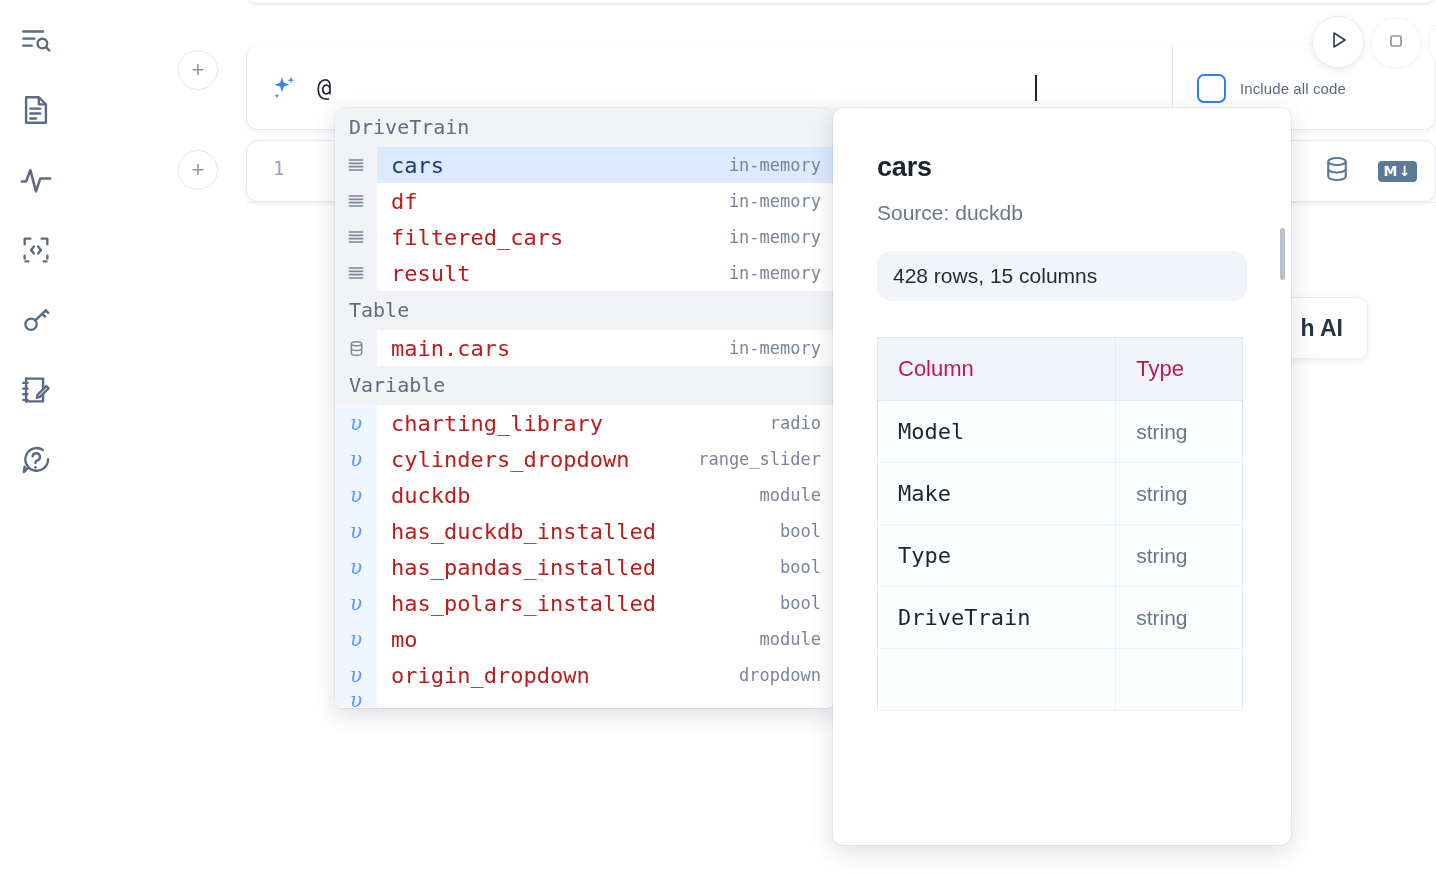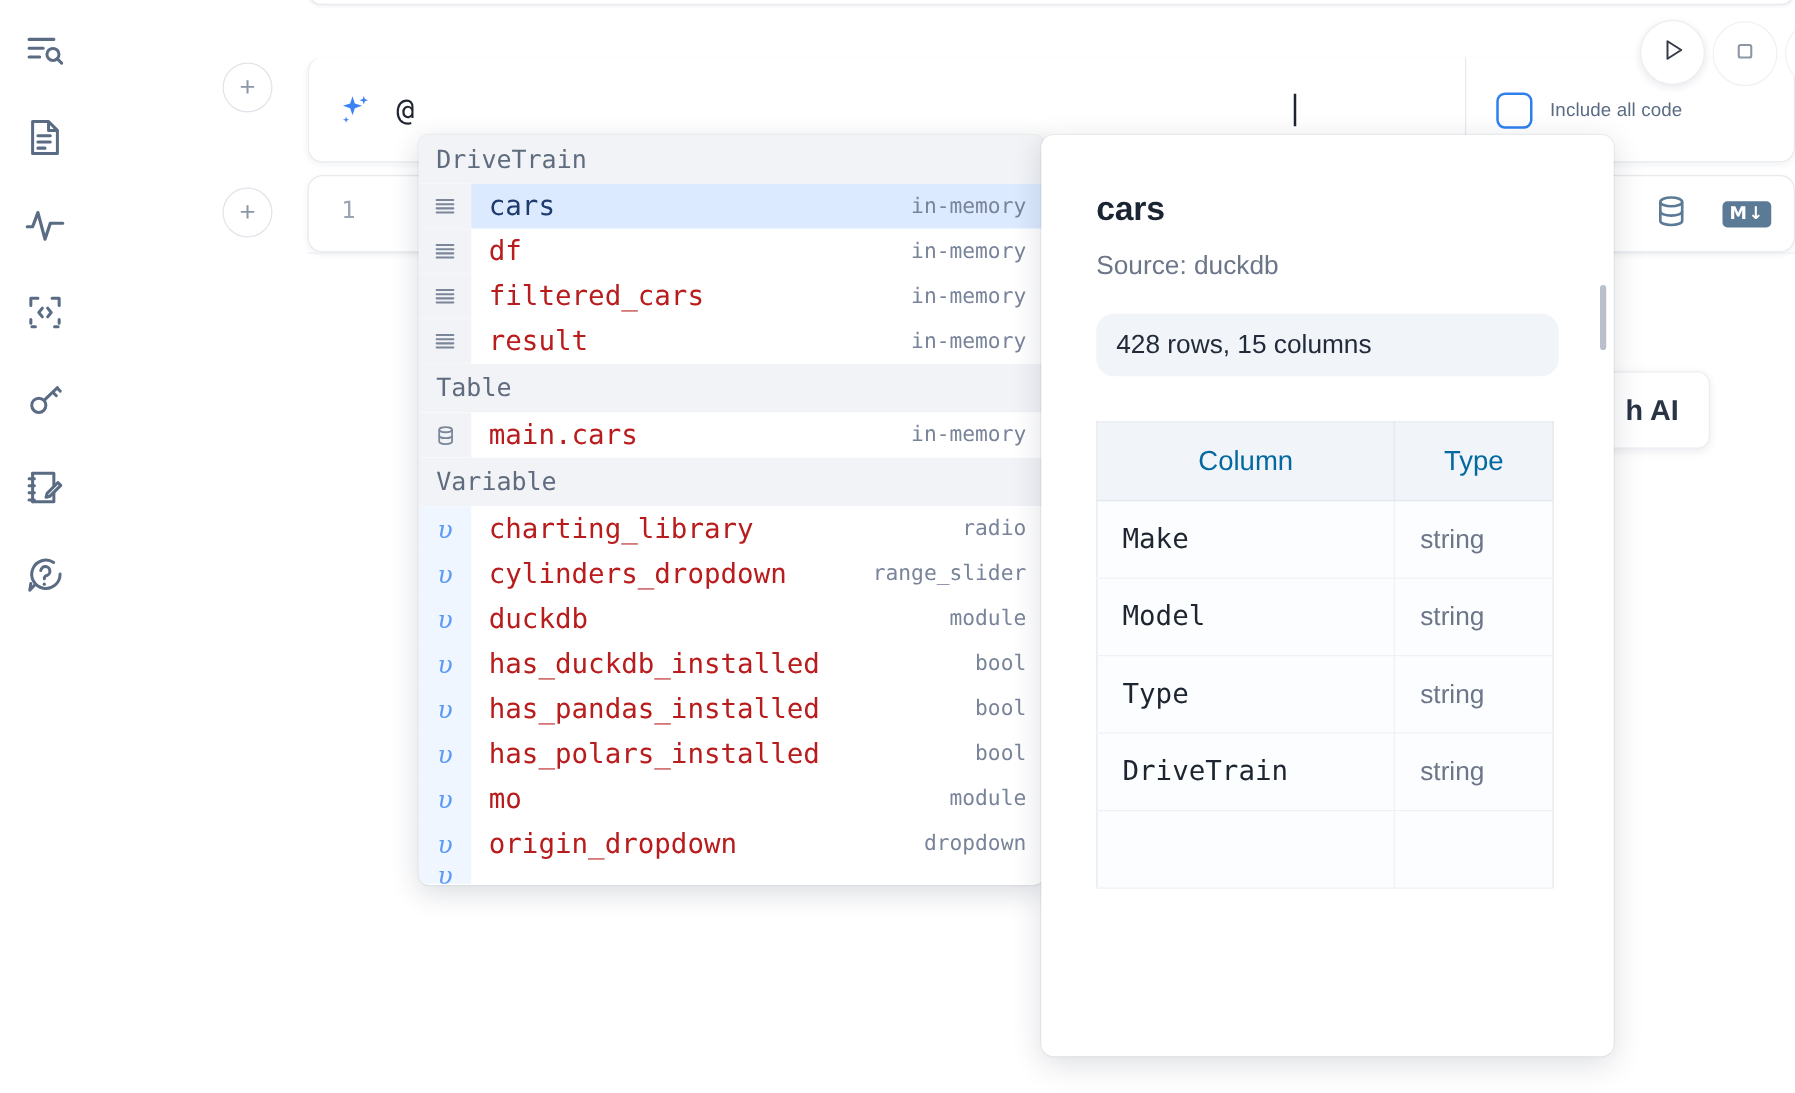--- a/index.html
+++ b/index.html
@@ -179,22 +179,22 @@
   .dp-source { font-size: 21px; color: #6b7689; margin-top: 18px; }
   .dp-stat {
     margin-top: 26px; background: #f1f4f8; border-radius: 14px;
     padding: 13px 16px; font-size: 21px; color: #222b3a;
   }
   .dp-table {
     margin-top: 36px; width: 366px; border-collapse: collapse;
     border: 1px solid #e3e7ee;
   }
   .dp-table th {
-    background: #f1f4f8; text-align: center; font-weight: 400;
-    font-size: 22px; color: #0369a1; padding: 18px 20px;
+    background: #f1f4f8; text-align: left; font-weight: 400;
+    font-size: 22px; color: #be185d; padding: 18px 20px;
     border-right: 1px solid #e3e7ee; border-bottom: 1px solid #e3e7ee;
   }
   .dp-table th:last-child { border-right: none; }
   .dp-table td {
     padding: 18px 20px; border-bottom: 1px solid #eef1f5;
     border-right: 1px solid #eef1f5; background: #fcfdfe;
   }
   .dp-table td:last-child { border-right: none; }
   .dp-col {
     font-family: "DejaVu Sans Mono","Liberation Mono",monospace;
@@ -488,25 +488,25 @@
       <div class="dp-stat">428 rows, 15 columns</div>
       <table class="dp-table">
         <thead>
             <tr id="dp-head">
               <th>Column</th>
               <th>Type</th>
             </tr>
           </thead>
         <tbody id="dp-rows">
             <tr>
-              <td class="dp-col">Make</td>
+              <td class="dp-col">Model</td>
               <td class="dp-type">string</td>
             </tr>
             <tr>
-              <td class="dp-col">Model</td>
+              <td class="dp-col">Make</td>
               <td class="dp-type">string</td>
             </tr>
             <tr>
               <td class="dp-col">Type</td>
               <td class="dp-type">string</td>
             </tr>
             <tr>
               <td class="dp-col">DriveTrain</td>
               <td class="dp-type">string</td>
             </tr>

